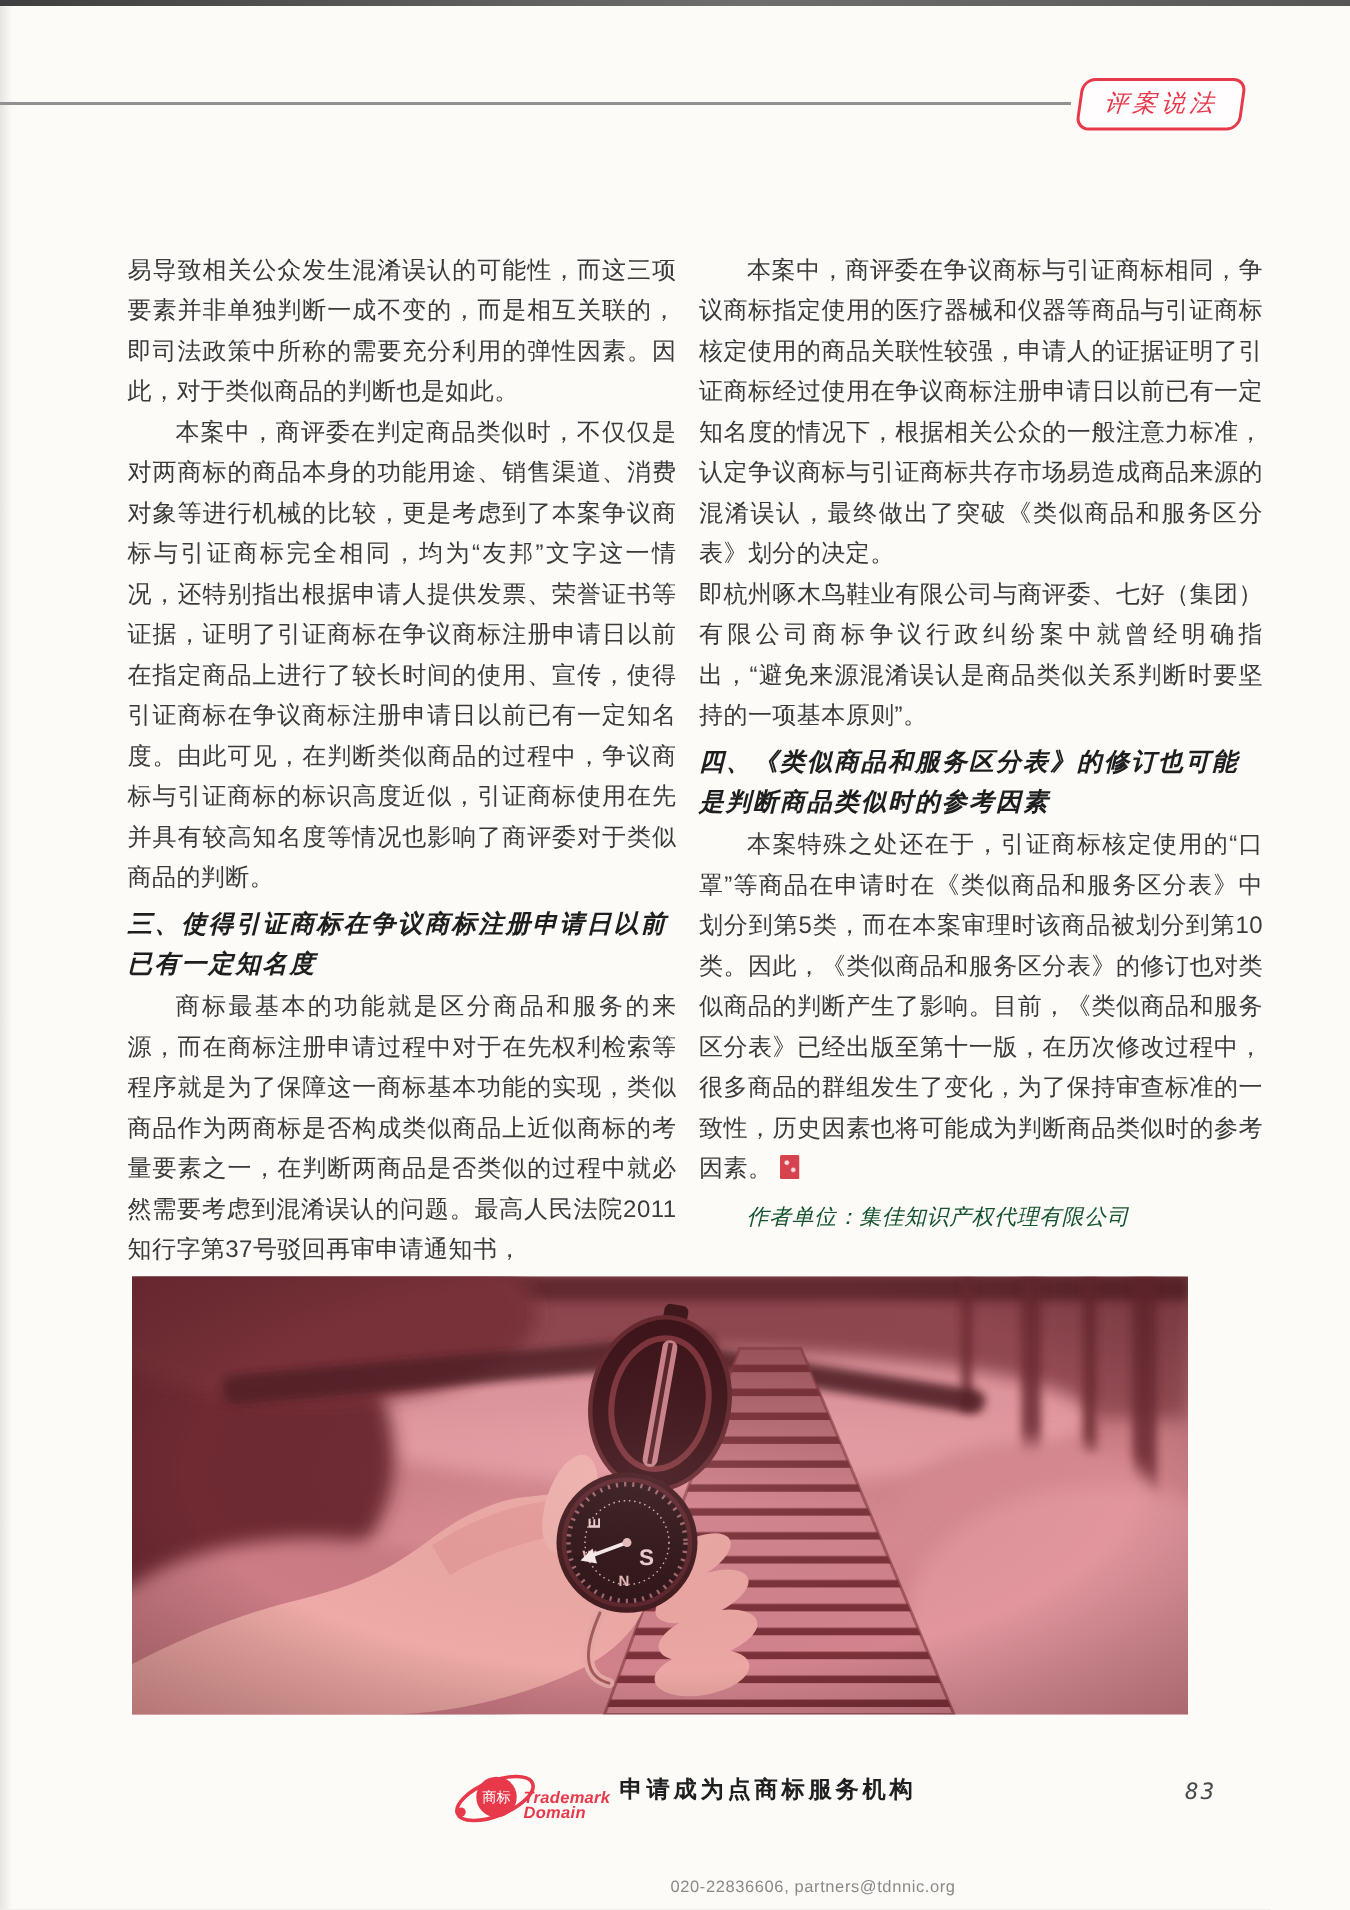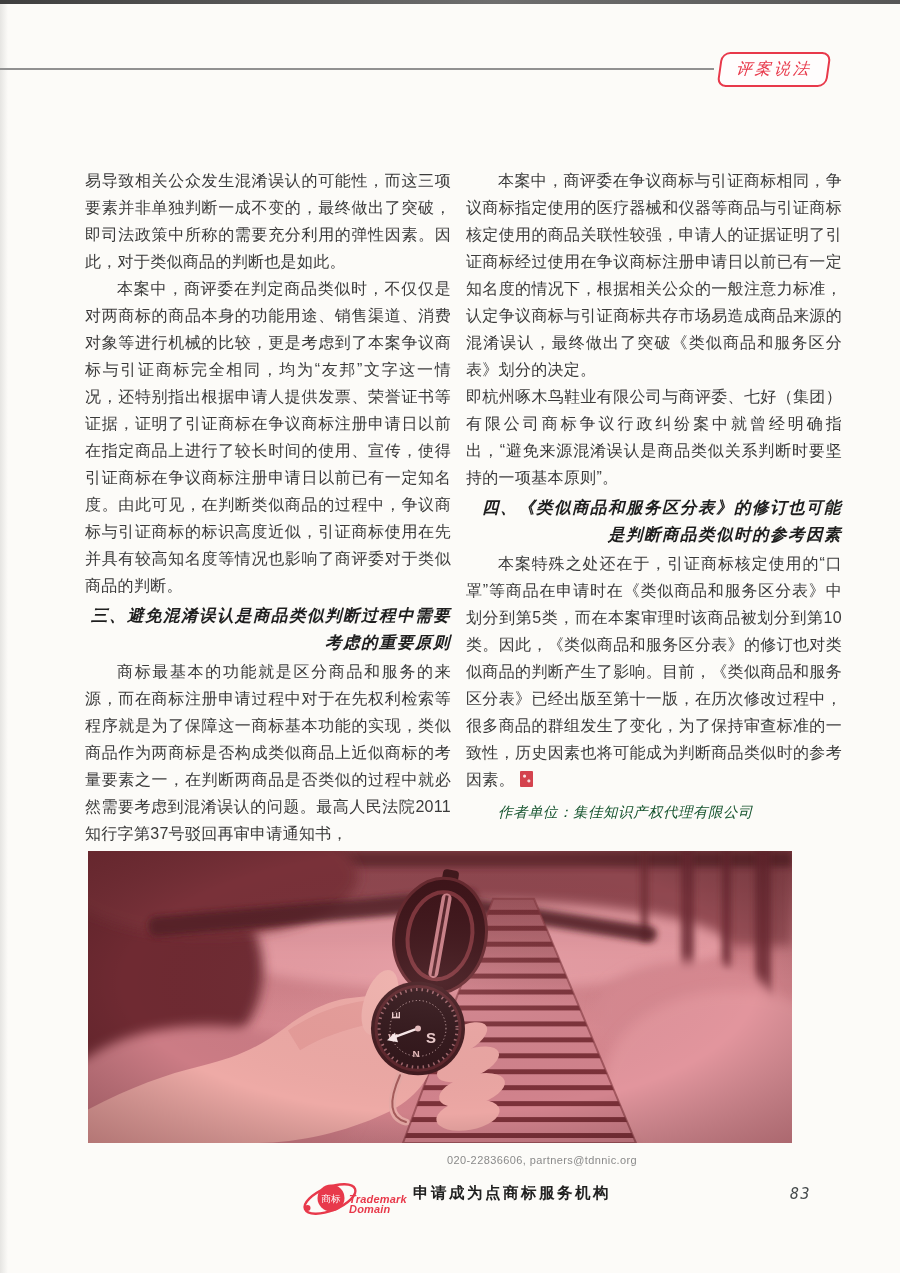--- a/index.html
+++ b/index.html
@@ -16,58 +16,58 @@
   .tag-text{color:#e8394b;font-size:16px;letter-spacing:3px;font-style:italic;
         font-family:"Liberation Serif",serif;transform:skewX(3deg);white-space:nowrap;}
   .col{position:absolute;top:167px;color:#3a3a3a;font-size:16px;line-height:27px;
         text-align:justify;letter-spacing:.3px;}
   .col-left{left:85px;width:366px;}
   .col-right{left:466px;width:376px;}
   .body-p{margin:0;}
   .indent{text-indent:2em;}
   .subhead{margin:3px 0 2px;font-family:"Liberation Serif",serif;font-style:italic;
         font-weight:bold;font-size:16.5px;line-height:27px;letter-spacing:1.5px;
-        color:#1e1e1e;text-align:right;}
+        color:#1e1e1e;text-align:left;}
   .author{margin:6px 0 0;font-family:"Liberation Serif",serif;font-style:italic;
         font-size:14.5px;letter-spacing:.5px;color:#14532d;text-indent:2.2em;text-align:left;}
   .seal{display:inline-block;width:13px;height:16px;margin-left:5px;vertical-align:-2px;
         border-radius:1px;
         background:
           radial-gradient(circle at 35% 32%, rgba(255,255,255,.85) 1px, rgba(255,255,255,0) 2px),
           radial-gradient(circle at 68% 62%, rgba(255,255,255,.8) 1px, rgba(255,255,255,0) 2px),
           #d4434e;}
   .photo{position:absolute;left:88px;top:851px;width:704px;height:292px;display:block;}
   .footer-logo{position:absolute;left:301px;top:1177px;width:160px;height:52px;}
   .footer-logo svg{position:absolute;left:0;top:0;}
   .logo-en{position:absolute;left:48px;top:17px;color:#e8394b;font-weight:bold;
         font-style:italic;font-size:11px;line-height:10px;letter-spacing:.2px;}
   .slogan{position:absolute;left:401px;top:1183px;font-size:15.5px;font-weight:bold;
         color:#1f1f1f;letter-spacing:2.5px;padding-left:12px;}
-  .contact{position:absolute;left:402px;top:1154px;font-size:11px;color:#8a8a8a;
+  .contact{position:absolute;left:402px;top:1252px;font-size:11px;color:#8a8a8a;
         letter-spacing:.4px;padding-left:45px;}
   .page-number{position:absolute;left:790px;top:1185px;font-size:15px;color:#454a4c;
         font-family:"DejaVu Sans Mono",monospace;letter-spacing:1.5px;font-style:italic;}
 </style>
 </head>
 <body>
 
 <div class="page">
 
   <div class="top-edge"></div>
   <div class="left-shade"></div>
   <div class="header-rule"></div>
 
   <div class="tag-box">
     <span class="tag-text">评案说法</span>
   </div>
 
   <div class="col col-left">
-    <p class="body-p">易导致相关公众发生混淆误认的可能性，而这三项要素并非单独判断一成不变的，最终做出了突破，即司法政策中所称的需要充分利用的弹性因素。因此，对于类似商品的判断也是如此。</p>
+    <p class="body-p">易导致相关公众发生混淆误认的可能性，而这三项要素并非单独判断一成不变的，而是相互关联的，即司法政策中所称的需要充分利用的弹性因素。因此，对于类似商品的判断也是如此。</p>
     <p class="body-p indent">本案中，商评委在判定商品类似时，不仅仅是对两商标的商品本身的功能用途、销售渠道、消费对象等进行机械的比较，更是考虑到了本案争议商标与引证商标完全相同，均为“友邦”文字这一情况，还特别指出根据申请人提供发票、荣誉证书等证据，证明了引证商标在争议商标注册申请日以前在指定商品上进行了较长时间的使用、宣传，使得引证商标在争议商标注册申请日以前已有一定知名度。由此可见，在判断类似商品的过程中，争议商标与引证商标的标识高度近似，引证商标使用在先并具有较高知名度等情况也影响了商评委对于类似商品的判断。</p>
-    <p class="subhead">三、避免混淆误认是商品类似判断过程中需要考虑的重要原则</p>
+    <p class="subhead">三、使得引证商标在争议商标注册申请日以前已有一定知名度</p>
     <p class="body-p indent">商标最基本的功能就是区分商品和服务的来源，而在商标注册申请过程中对于在先权利检索等程序就是为了保障这一商标基本功能的实现，类似商品作为两商标是否构成类似商品上近似商标的考量要素之一，在判断两商品是否类似的过程中就必然需要考虑到混淆误认的问题。最高人民法院2011知行字第37号驳回再审申请通知书，</p>
   </div>
 
   <div class="col col-right">
     <p class="body-p indent">本案中，商评委在争议商标与引证商标相同，争议商标指定使用的医疗器械和仪器等商品与引证商标核定使用的商品关联性较强，申请人的证据证明了引证商标经过使用在争议商标注册申请日以前已有一定知名度的情况下，根据相关公众的一般注意力标准，认定争议商标与引证商标共存市场易造成商品来源的混淆误认，最终做出了突破《类似商品和服务区分表》划分的决定。</p>
     <p class="body-p">即杭州啄木鸟鞋业有限公司与商评委、七好（集团）有限公司商标争议行政纠纷案中就曾经明确指出，“避免来源混淆误认是商品类似关系判断时要坚持的一项基本原则”。</p>
     <p class="subhead">四、《类似商品和服务区分表》的修订也可能是判断商品类似时的参考因素</p>
     <p class="body-p indent"><span>本案特殊之处还在于，引证商标核定使用的“口罩”等商品在申请时在《类似商品和服务区分表》中划分到第5类，而在本案审理时该商品被划分到第10类。因此，《类似商品和服务区分表》的修订也对类似商品的判断产生了影响。目前，《类似商品和服务区分表》已经出版至第十一版，在历次修改过程中，很多商品的群组发生了变化，为了保持审查标准的一致性，历史因素也将可能成为判断商品类似时的参考因素。</span><span class="seal"></span></p>
     <p class="author">作者单位：集佳知识产权代理有限公司</p>
   </div>

